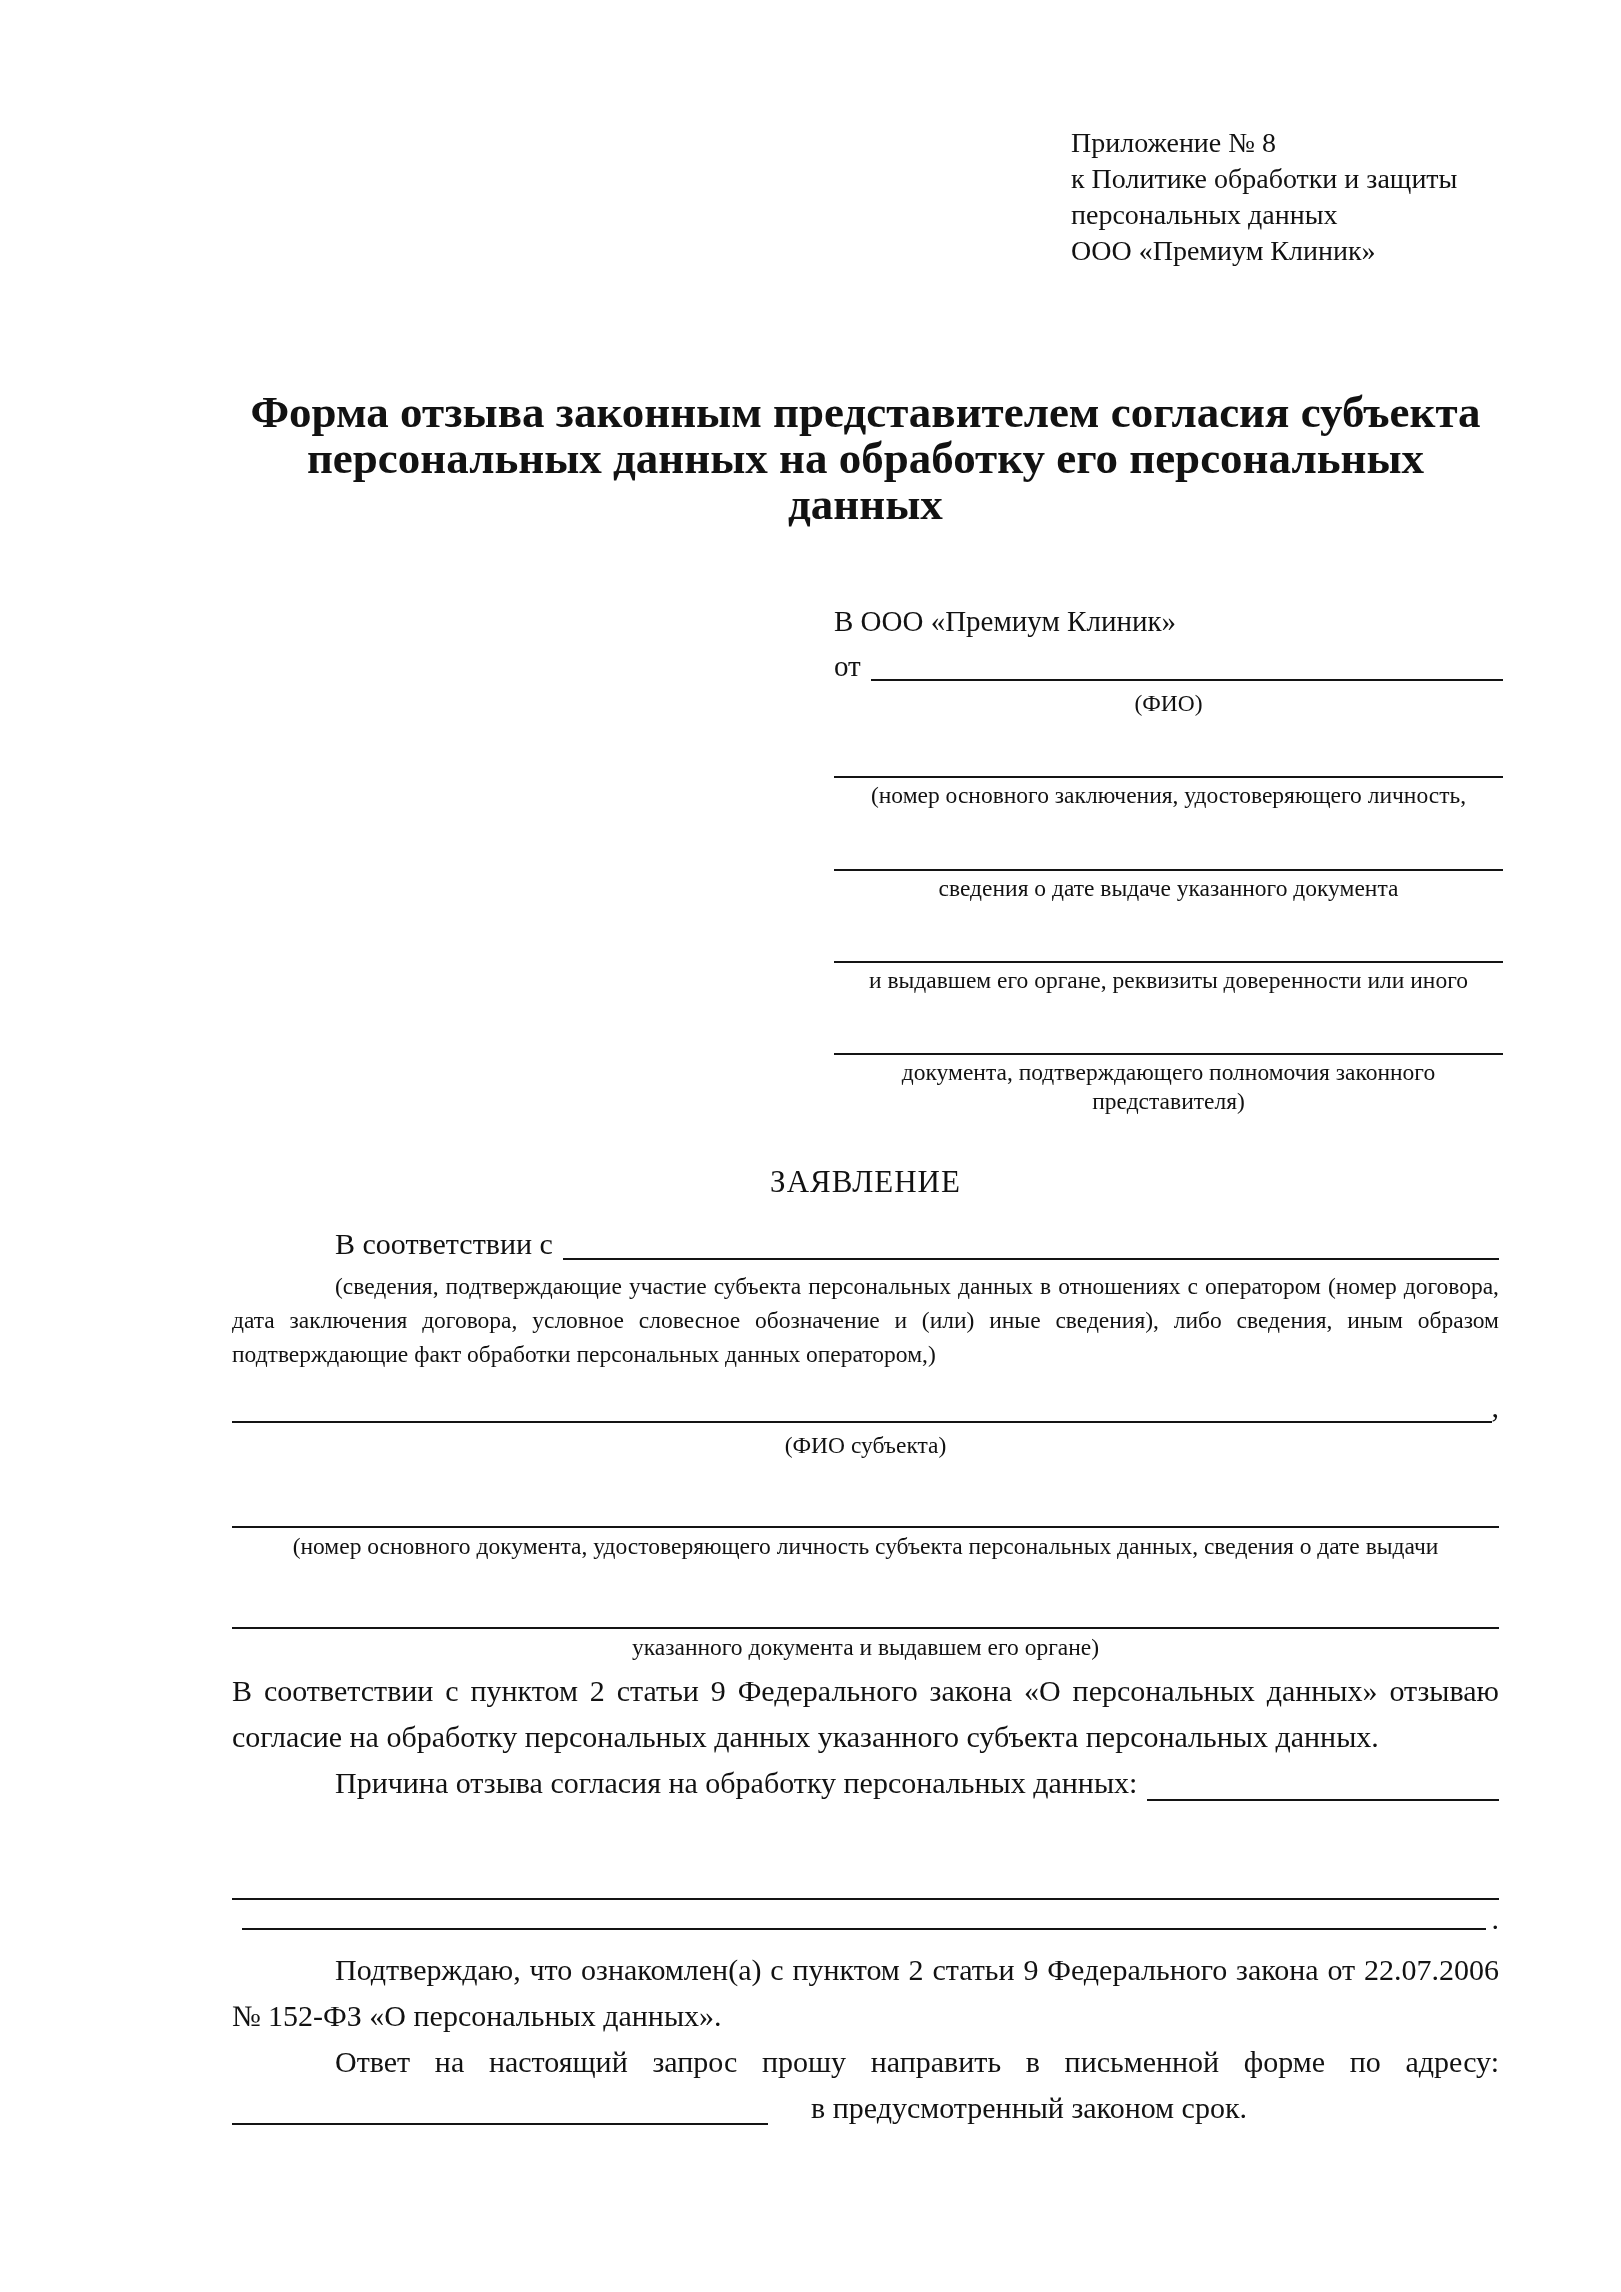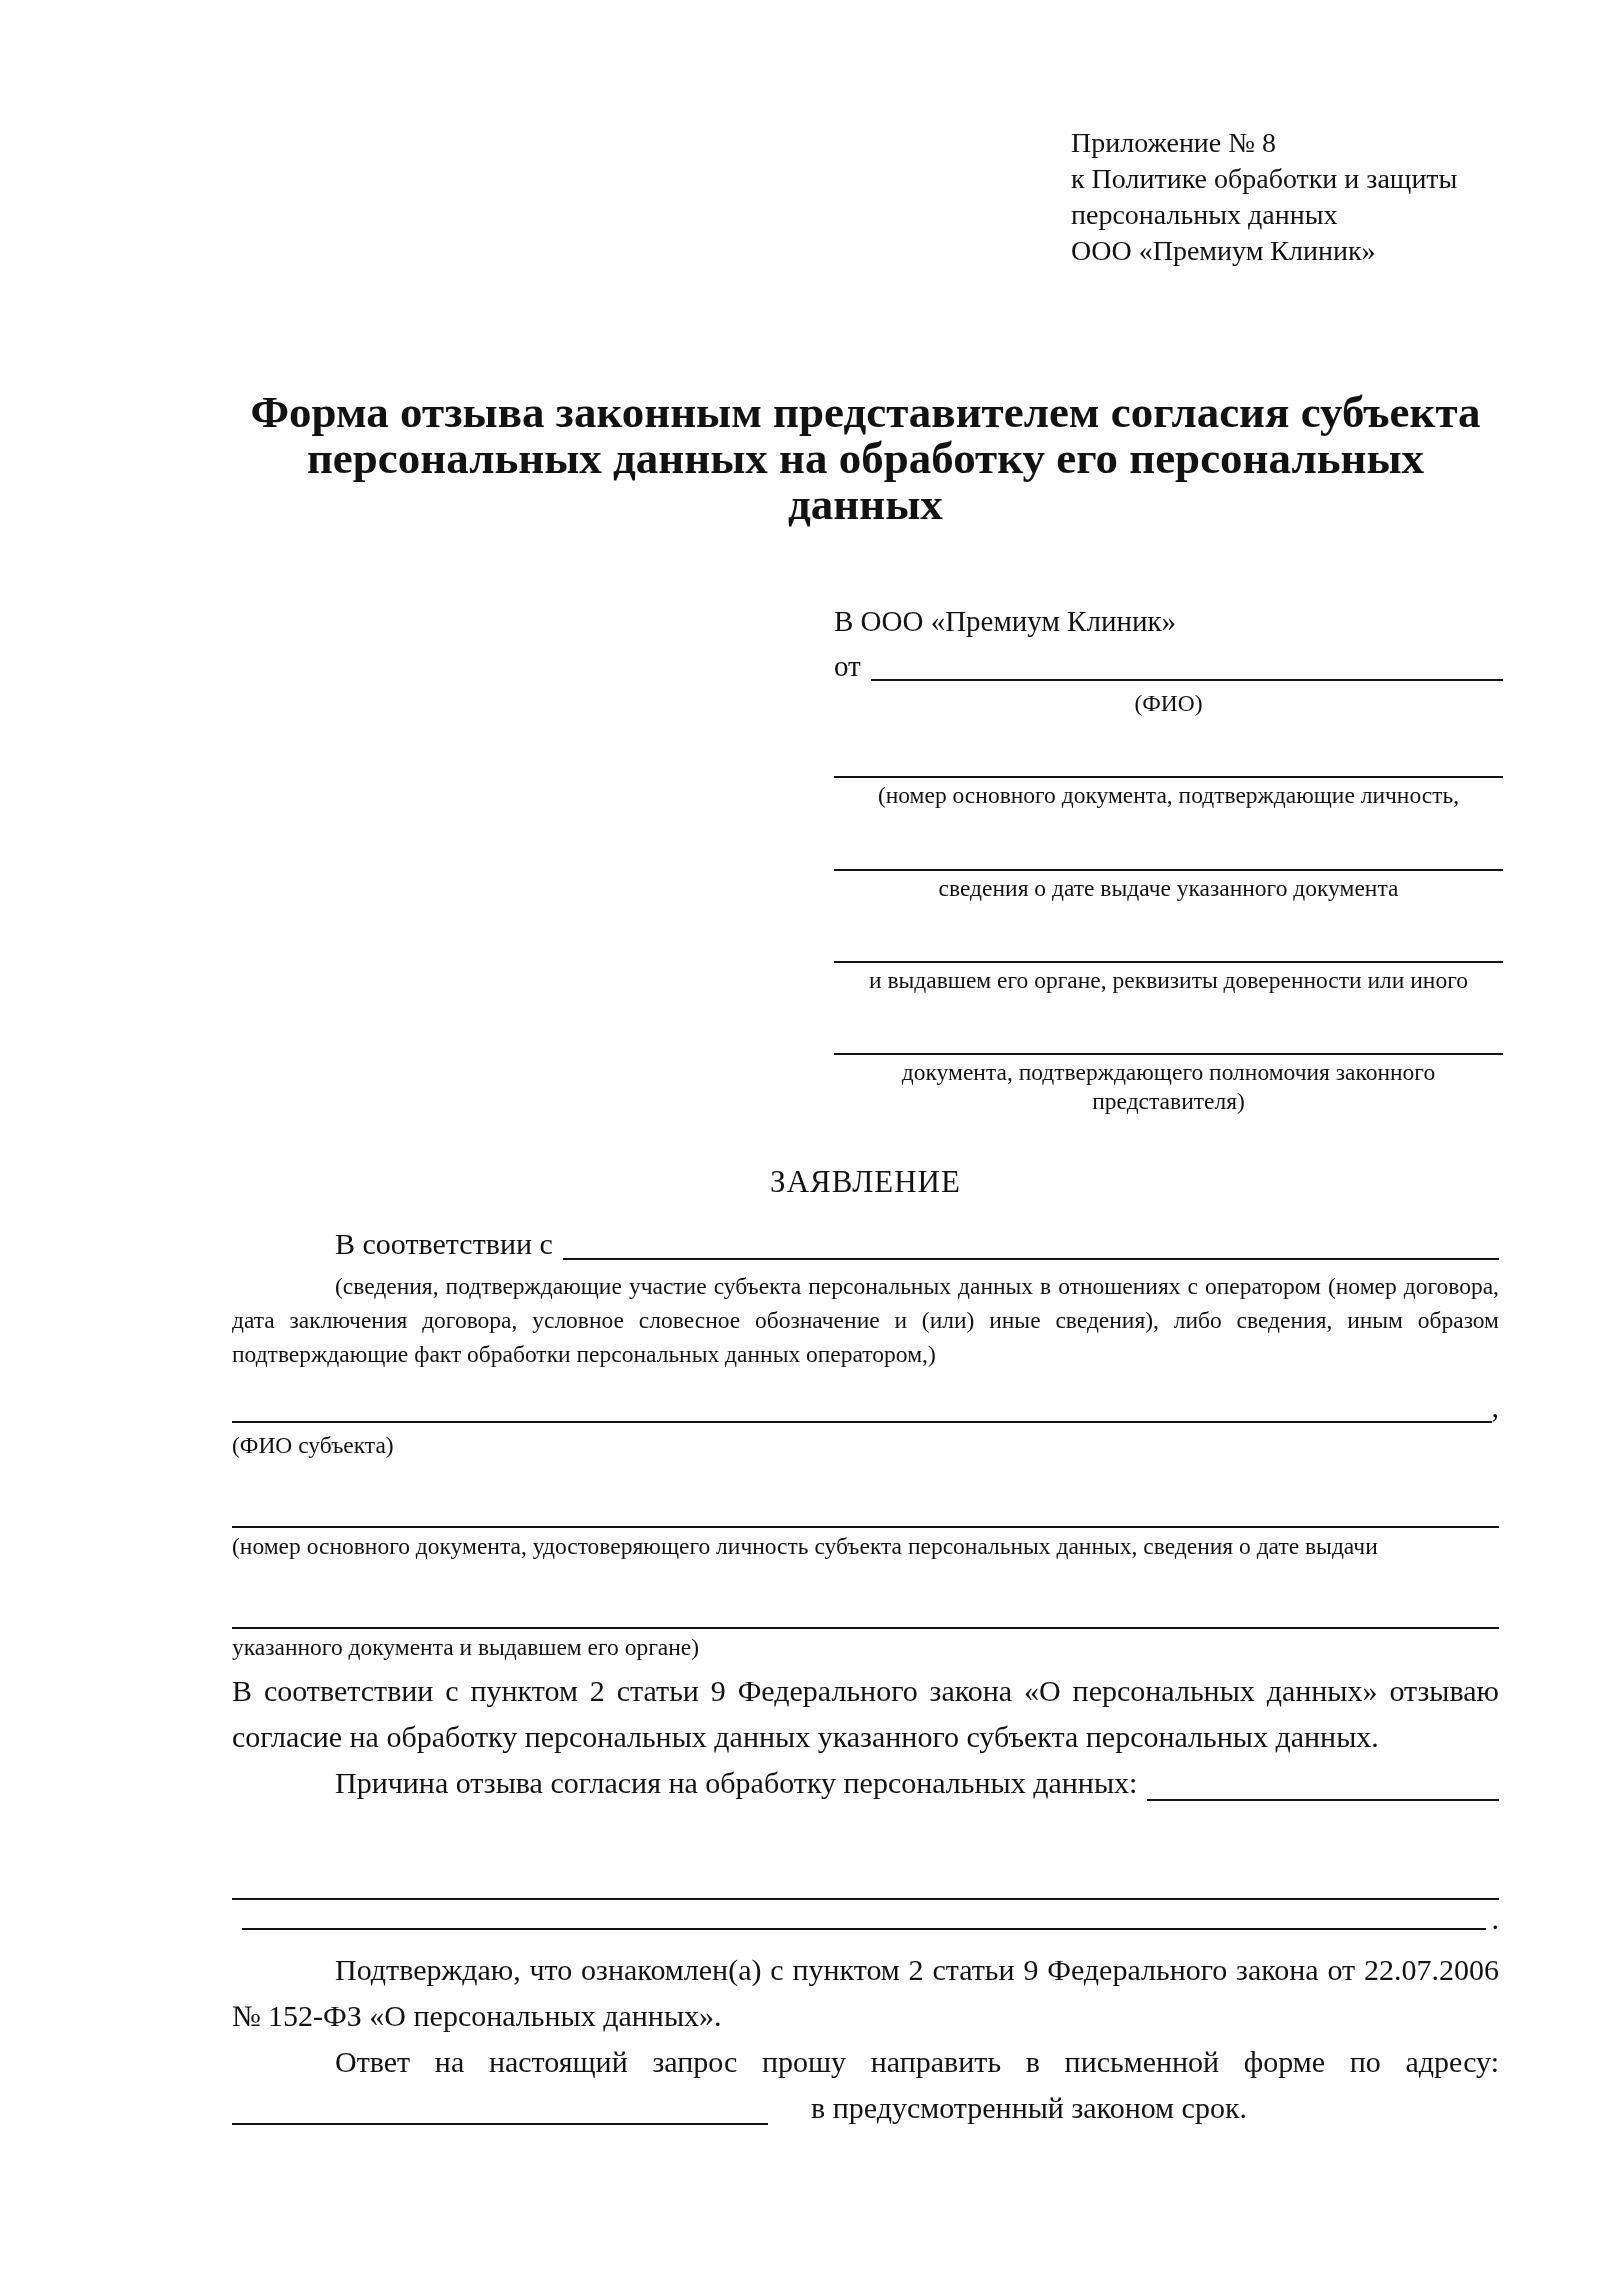--- a/index.html
+++ b/index.html
@@ -110,21 +110,21 @@
     font-size: 30px;
     line-height: 43px;
   }
   .line-row .fill { margin-left: 0; }
   .subject-row { margin-top: 13.7px; }
   .tail-char { white-space: nowrap; }
 
   .wide-cap {
     font-size: 23.5px;
     line-height: 29px;
-    text-align: left;
+    text-align: center;
     margin-top: 3.9px;
   }
   .subject-blank { margin-top: 33px; }
 
   .withdraw-par { margin-top: 5.9px; }
 
   .reason-row {
     display: flex;
     align-items: stretch;
     padding-left: 103px;
@@ -183,21 +183,21 @@
     </div>
 
     <div class="addressee">
       <div>В ООО «Премиум Клиник»</div>
       <div class="from-row">
         <span class="lbl">от</span>
         <span class="fill"></span>
       </div>
       <div class="cap">(ФИО)</div>
       <div class="blank-line"></div>
-      <div class="cap">(номер основного документа, подтверждающие личность,</div>
+      <div class="cap">(номер основного заключения, удостоверяющего личность,</div>
       <div class="blank-line"></div>
       <div class="cap">сведения о дате выдаче указанного документа</div>
       <div class="blank-line"></div>
       <div class="cap">и выдавшем его органе, реквизиты доверенности или иного</div>
       <div class="blank-line"></div>
       <div class="cap">документа, подтверждающего полномочия законного представителя)</div>
     </div>
 
     <div class="statement-heading">ЗАЯВЛЕНИЕ</div>
 

